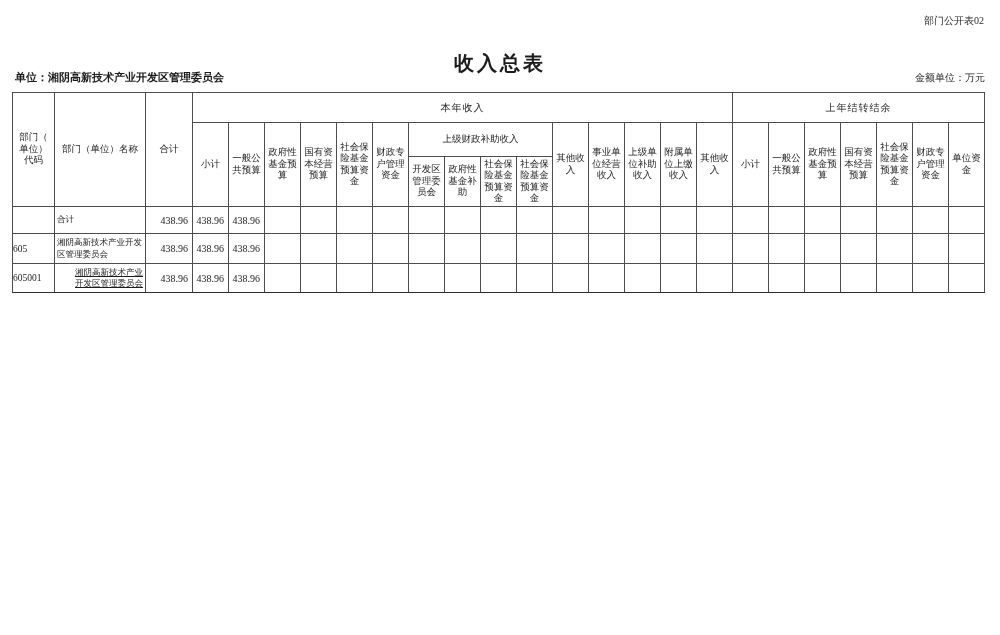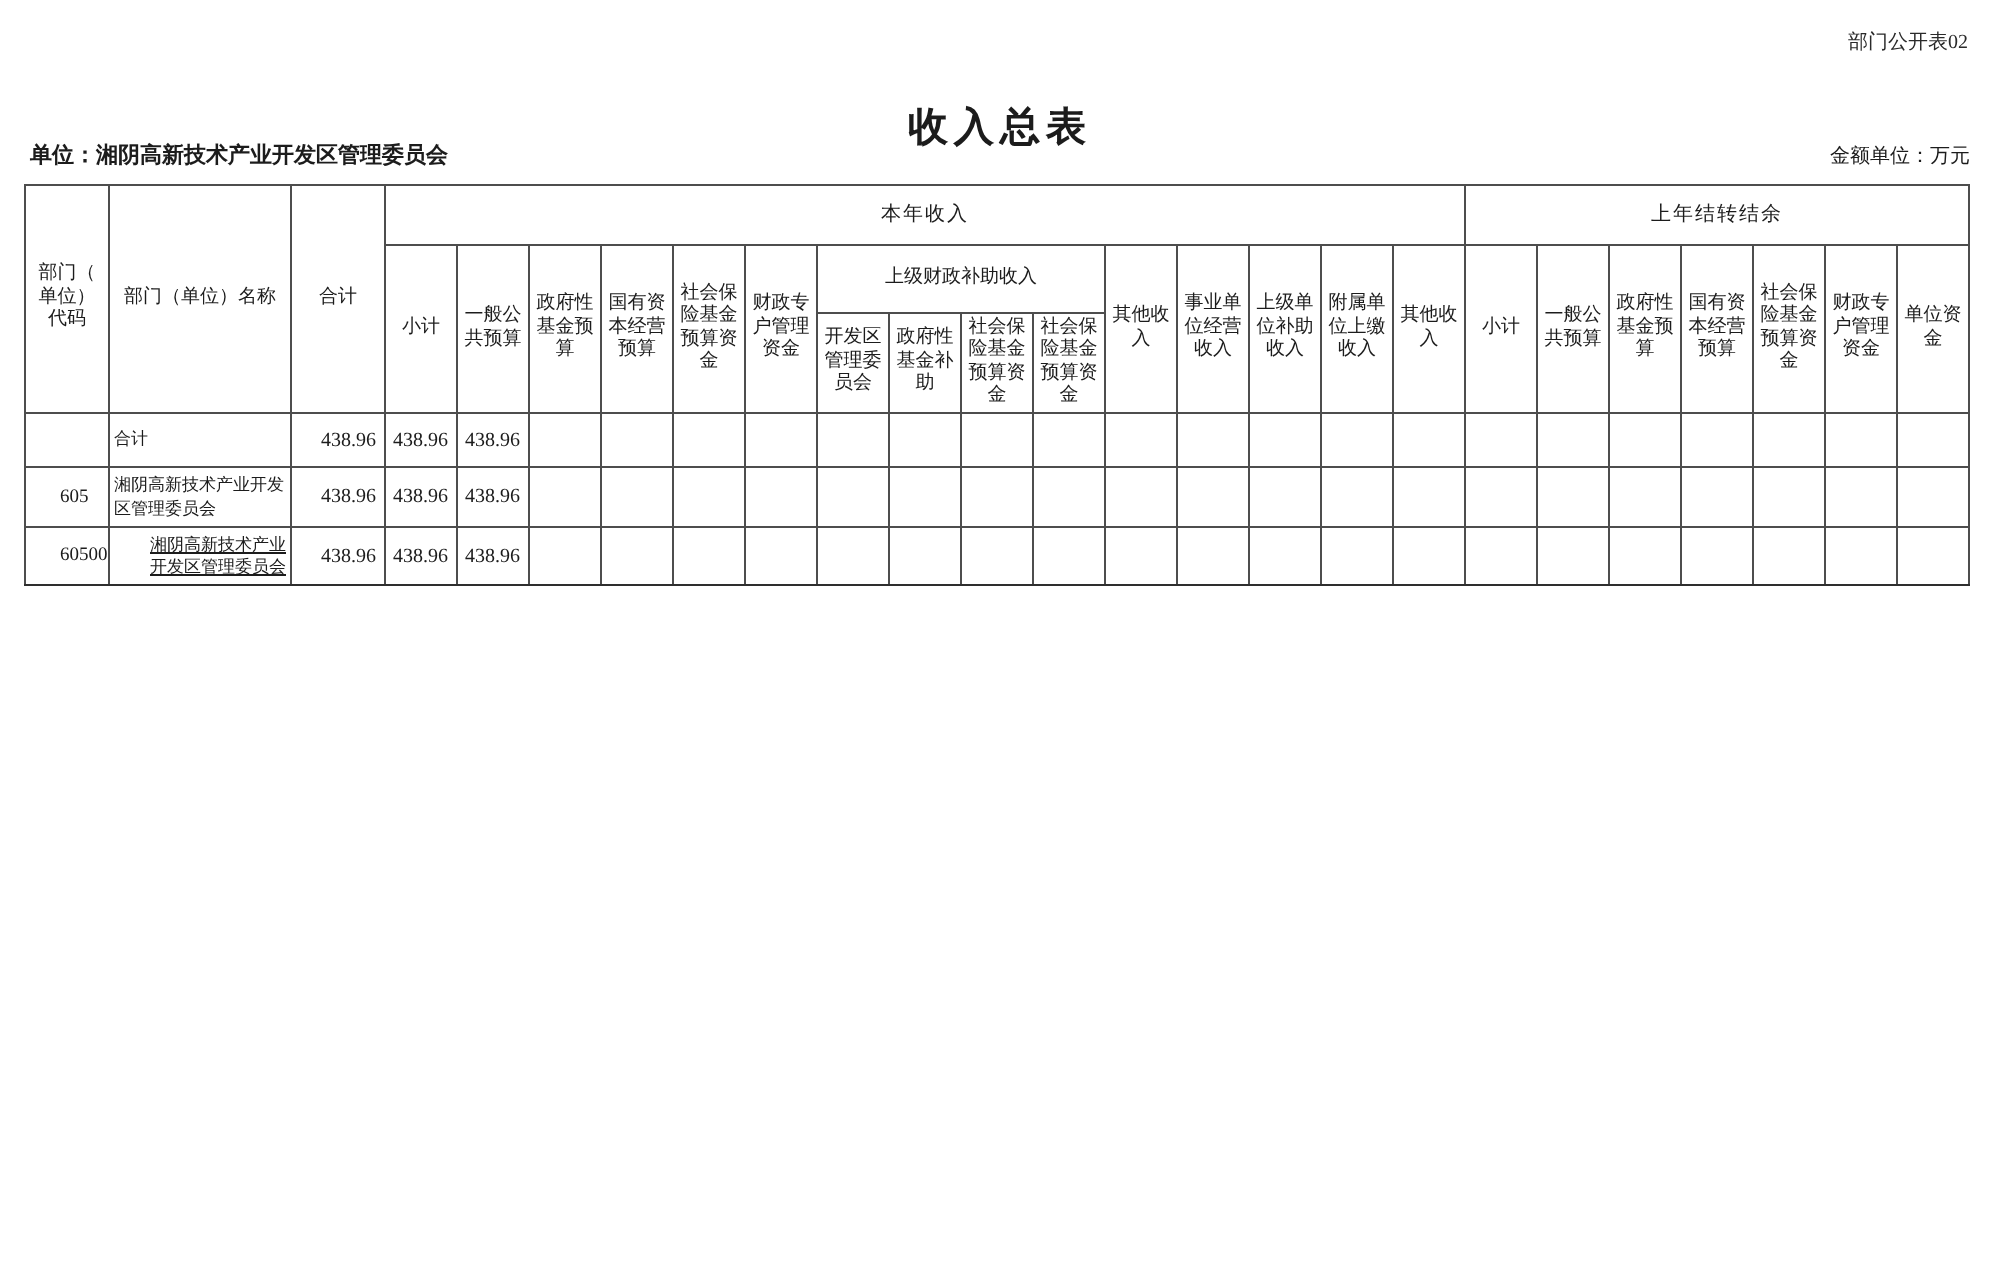--- a/index.html
+++ b/index.html
@@ -43,21 +43,21 @@
     text-align:center; white-space:pre-line; padding:1px 2px;
   }
   thead th.group { font-size:10px; letter-spacing:1px; }
   .h-a { height:30px; }
   .h-b { height:34px; }
   .h-c { height:50px; }
   tbody tr.r0 { height:27px; }
   tbody tr.r1 { height:30px; }
   tbody tr.r2 { height:29px; }
 
-  td.c-code { font-size:9.5px; text-align:left; padding:1px 17px; }
+  td.c-code { font-size:9.5px; text-align:left; padding:1px 0; }
   td.c-name {
     font-size:8.5px; line-height:1.3; text-align:left;
     padding:1px 2px; white-space:pre-line;
   }
   td.c-name.center { text-align:right;text-decoration:underline; }
   td.c-num { font-size:10px; text-align:right; padding:1px 4px 1px 1px; }
 </style>
 </head>
 <body>
 

